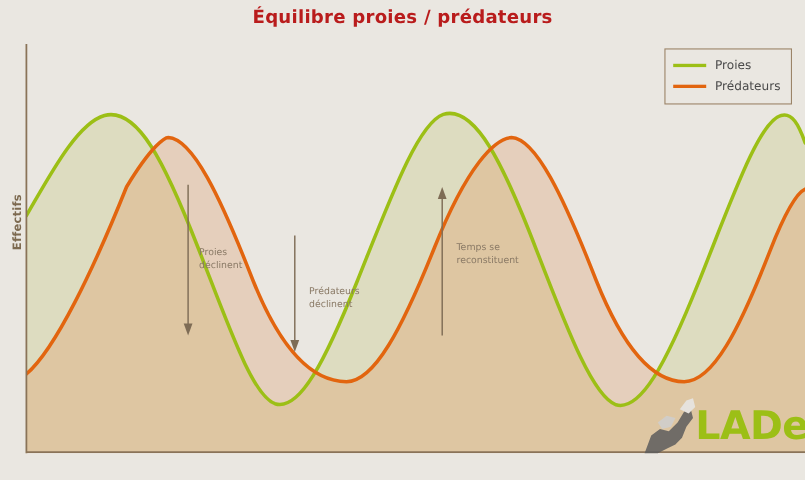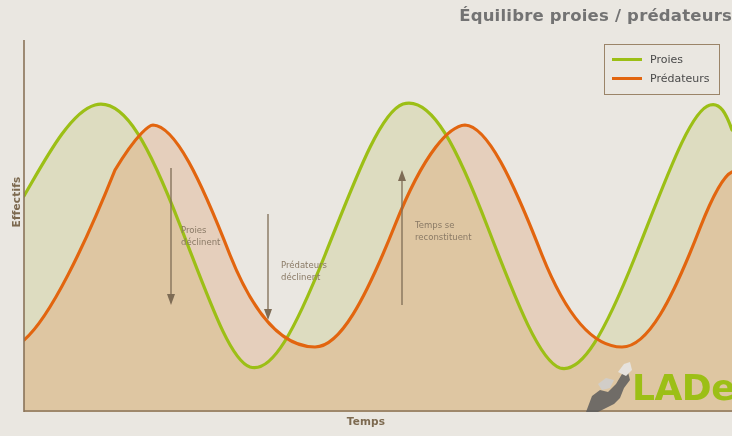--- a/index.html
+++ b/index.html
@@ -18,24 +18,24 @@
     position: absolute;
     left: 0; top: 0;
     width: 732px;
     height: 436px;
   }
   .chart-title {
     position: absolute;
     left: 0;
     top: 6px;
     width: 732px;
-    text-align: right;
+    text-align: center;
     font-size: 16.5px;
     font-weight: bold;
-    color: #737373;
+    color: #b91c1c;
     letter-spacing: 0.2px;
   }
   .y-axis-label {
     position: absolute;
     left: -24px;
     top: 196px;
     width: 80px;
     text-align: center;
     font-size: 10.5px;
     font-weight: bold;
@@ -231,21 +231,20 @@
 
     <g opacity="0.85">
       <path d="M586,412 L592,396 L600,390 L608,392 L616,384 L622,374 L628,372
                L630,380 L624,388 L620,398 L614,404 L606,408 L598,412 Z" fill="#5d5d5d"></path>
       <path d="M598,384 L606,378 L614,380 L610,388 L602,390 Z" fill="#cfcfcf"></path>
       <path d="M618,372 L624,364 L630,362 L632,370 L626,376 Z" fill="#e8e8e8"></path>
     </g>
   </svg>
 
   <div class="y-axis-label">Effectifs</div>
-  <div class="x-axis-label">Temps</div>
 
   <div class="legend-box">
     <div class="legend-row">
       <span class="legend-swatch" style="border-top-color:#9cbf16;"></span>
       <span class="legend-text">Proies</span>
     </div>
     <div class="legend-row">
       <span class="legend-swatch" style="border-top-color:#e2650f;"></span>
       <span class="legend-text">Prédateurs</span>
     </div>

